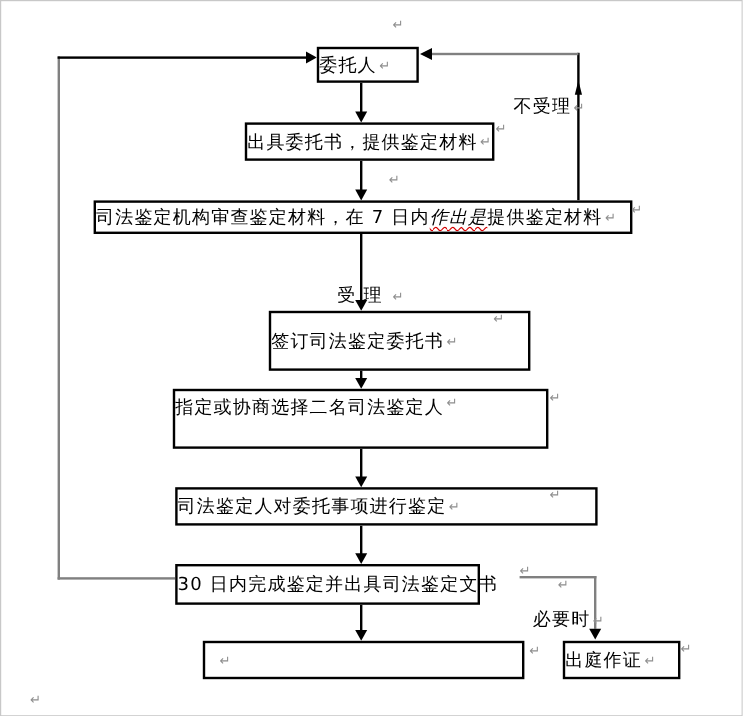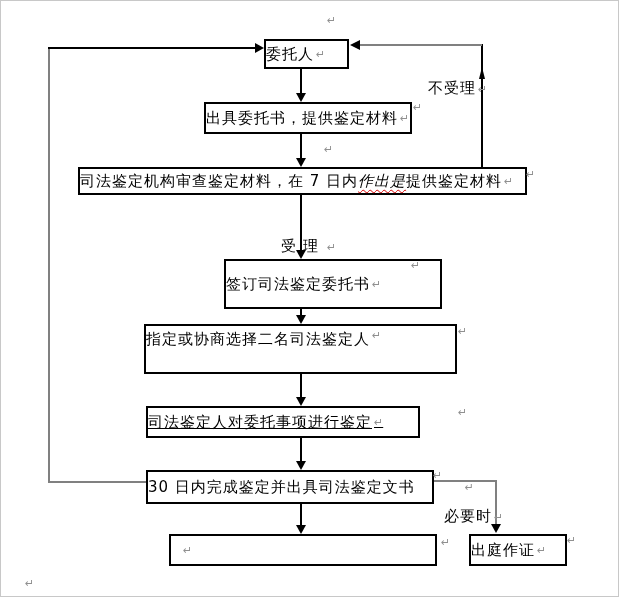--- a/index.html
+++ b/index.html
@@ -48,22 +48,22 @@
   .misspelled{
     text-decoration:underline wavy var(--spellcheck) 1px;
     text-decoration-skip-ink:none;text-underline-offset:3px;font-style:italic;
   }
   
   #box-client{left:263px;top:38px;width:85px;height:30px;}
   #box-issue{left:203px;top:101px;width:208px;height:32px;}
   #box-review{left:77px;top:166px;width:449px;height:28px;border-width:2px;}
   #box-sign{left:190px;top:258px;width:218px;height:50px;margin-left:33px;}
   #box-select{left:143px;top:323px;width:313px;height:50px;align-items:flex-start;padding-top:4px;}
-  #box-conduct{left:145px;top:405px;width:274px;height:32px;text-decoration:underline;}
-  #box-complete{left:145px;top:469px;width:288px;height:34px;gap:48px;}
+  #box-conduct{left:145px;top:405px;width:352px;height:32px;}
+  #box-complete{left:145px;top:469px;width:254px;height:34px;gap:48px;}
   #box-archive{left:168px;top:533px;width:268px;height:32px;}
   #box-testify{left:468px;top:533px;width:98px;height:32px;}
   #box-archive .crlf{margin-left:12px;}
   
   #label-accepted{left:280px;top:236px;letter-spacing:7px;text-align:center;}
   #label-not-accepted{left:427px;top:78px;}
   #label-when-necessary{left:443px;top:506px;}
   .flabel .crlf{letter-spacing:0;}
 </style>
 </head>

